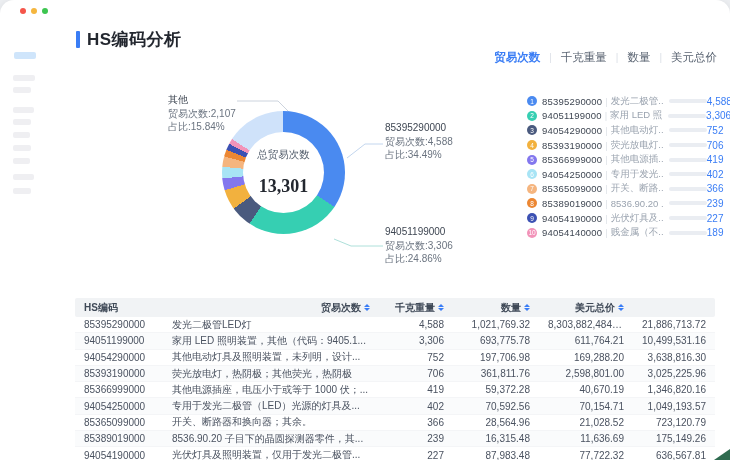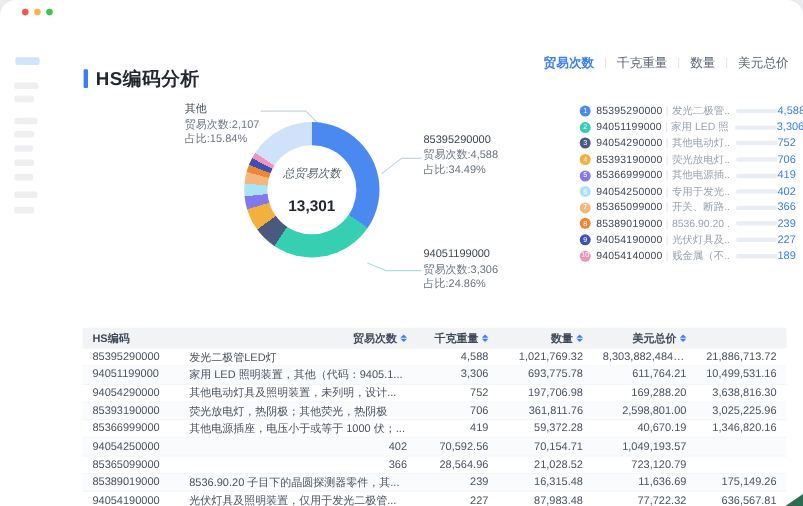--- a/index.html
+++ b/index.html
@@ -8,36 +8,36 @@
   .window { position:absolute; inset:0; background:#fff; border-radius:14px 14px 0 0;
     box-shadow:0 2px 12px rgba(0,0,0,.10); overflow:hidden; }
   
   .traffic { position:absolute; top:8px; left:20px; display:flex; gap:5px; }
   .dot { width:6px; height:6px; border-radius:50%; }
   
   .skel { position:absolute; border-radius:2px; }
   .skel.blue { background:#cfe5fb; }
   .skel.gray { background:#efeff2; }
   
-  .title-wrap { position:absolute; left:76px; top:60px; display:flex; align-items:center; }
+  .title-wrap { position:absolute; left:76px; top:28px; display:flex; align-items:center; }
   .title-bar { width:4px; height:17px; background:#3a7df5; border-radius:1px; margin-right:7px; }
   .page-title { font-size:17px; font-weight:700; color:#23272f; letter-spacing:.5px; }
   
   .tabs { position:absolute; top:50px; right:13px; display:flex; align-items:center; gap:9px;
     font-size:11.5px; color:#5a6472; }
   .tab { cursor:pointer; }
   .tab.active { color:#3a7df5; font-weight:700; }
   .tab-sep { color:#dde1e7; font-size:10px; }
   
   .chart-area { position:absolute; left:70px; top:88px; width:445px; height:185px; }
   .donut { position:absolute; left:152px; top:23px; width:123px; height:123px; border-radius:50%; }
   .donut-hole { position:absolute; left:173px; top:44px; width:81px; height:81px; border-radius:50%;
     background:#fff; display:flex; flex-direction:column; align-items:center; justify-content:center; }
-  .donut-hole .c-label { font-size:10.5px; color:#55606e; margin-bottom:14px;font-style:italic; }
-  .donut-hole .c-value { font-size:14px; font-weight:700; color:#23272f; }
+  .donut-hole .c-label { font-size:10.5px; color:#55606e; margin-bottom:14px; }
+  .donut-hole .c-value { font-size:18px; font-weight:700; color:#23272f;font-family:Liberation Serif, serif; }
   .callout { position:absolute; font-size:10px; line-height:13.5px; color:#6b7480; }
   .callout .co-title { color:#3e4652; }
   .leader-svg { position:absolute; inset:0; width:445px; height:185px; pointer-events:none; }
   
   .ranking { position:absolute; left:527px; top:94px; width:192px; }
   .rank-row { display:flex; align-items:center; height:14.6px; font-size:9.5px; }
   .rank-badge { width:10px; height:10px; border-radius:50%; color:#fff; font-size:6.5px;
     display:flex; align-items:center; justify-content:center; flex:none; }
   .rank-code { color:#3e4652; margin-left:5px; flex:none; letter-spacing:.2px; }
   .rank-sep { color:#dfe3e8; margin:0 3px; flex:none; }
@@ -283,27 +283,29 @@
         <div class="tr">
           <div class="td">85366999000</div>
           <div class="td">其他电源插座，电压小于或等于 1000 伏；...</div>
           <div class="td al-r">419</div>
           <div class="td al-r">59,372.28</div>
           <div class="td al-r">40,670.19</div>
           <div class="td al-r">1,346,820.16</div>
         </div>
         <div class="tr">
           <div class="td">94054250000</div>
+          <div class="td">专用于发光二极管（LED）光源的灯具及...</div>
           <div class="td al-r">402</div>
           <div class="td al-r">70,592.56</div>
           <div class="td al-r">70,154.71</div>
           <div class="td al-r">1,049,193.57</div>
         </div>
         <div class="tr">
           <div class="td">85365099000</div>
+          <div class="td">开关、断路器和换向器；其余。</div>
           <div class="td al-r">366</div>
           <div class="td al-r">28,564.96</div>
           <div class="td al-r">21,028.52</div>
           <div class="td al-r">723,120.79</div>
         </div>
         <div class="tr">
           <div class="td">85389019000</div>
           <div class="td">8536.90.20 子目下的晶圆探测器零件，其...</div>
           <div class="td al-r">239</div>
           <div class="td al-r">16,315.48</div>

